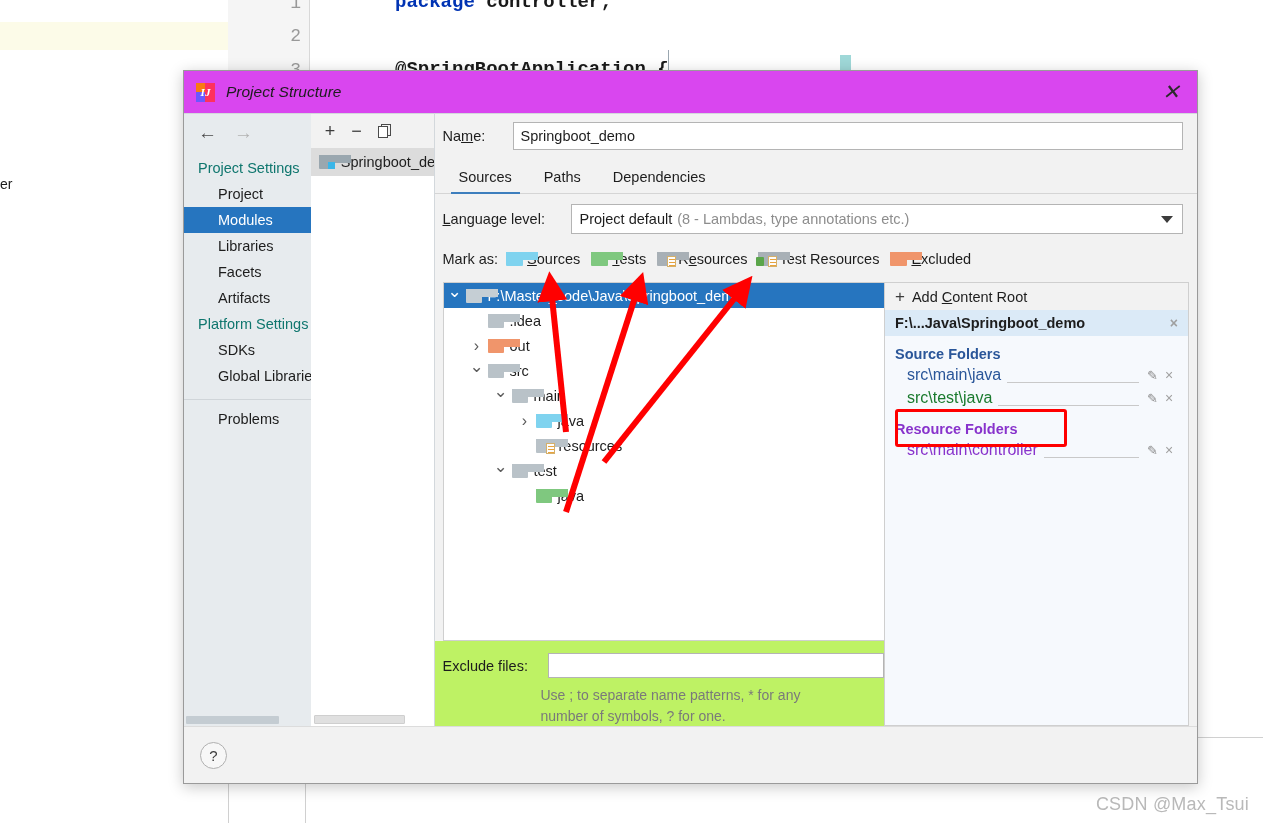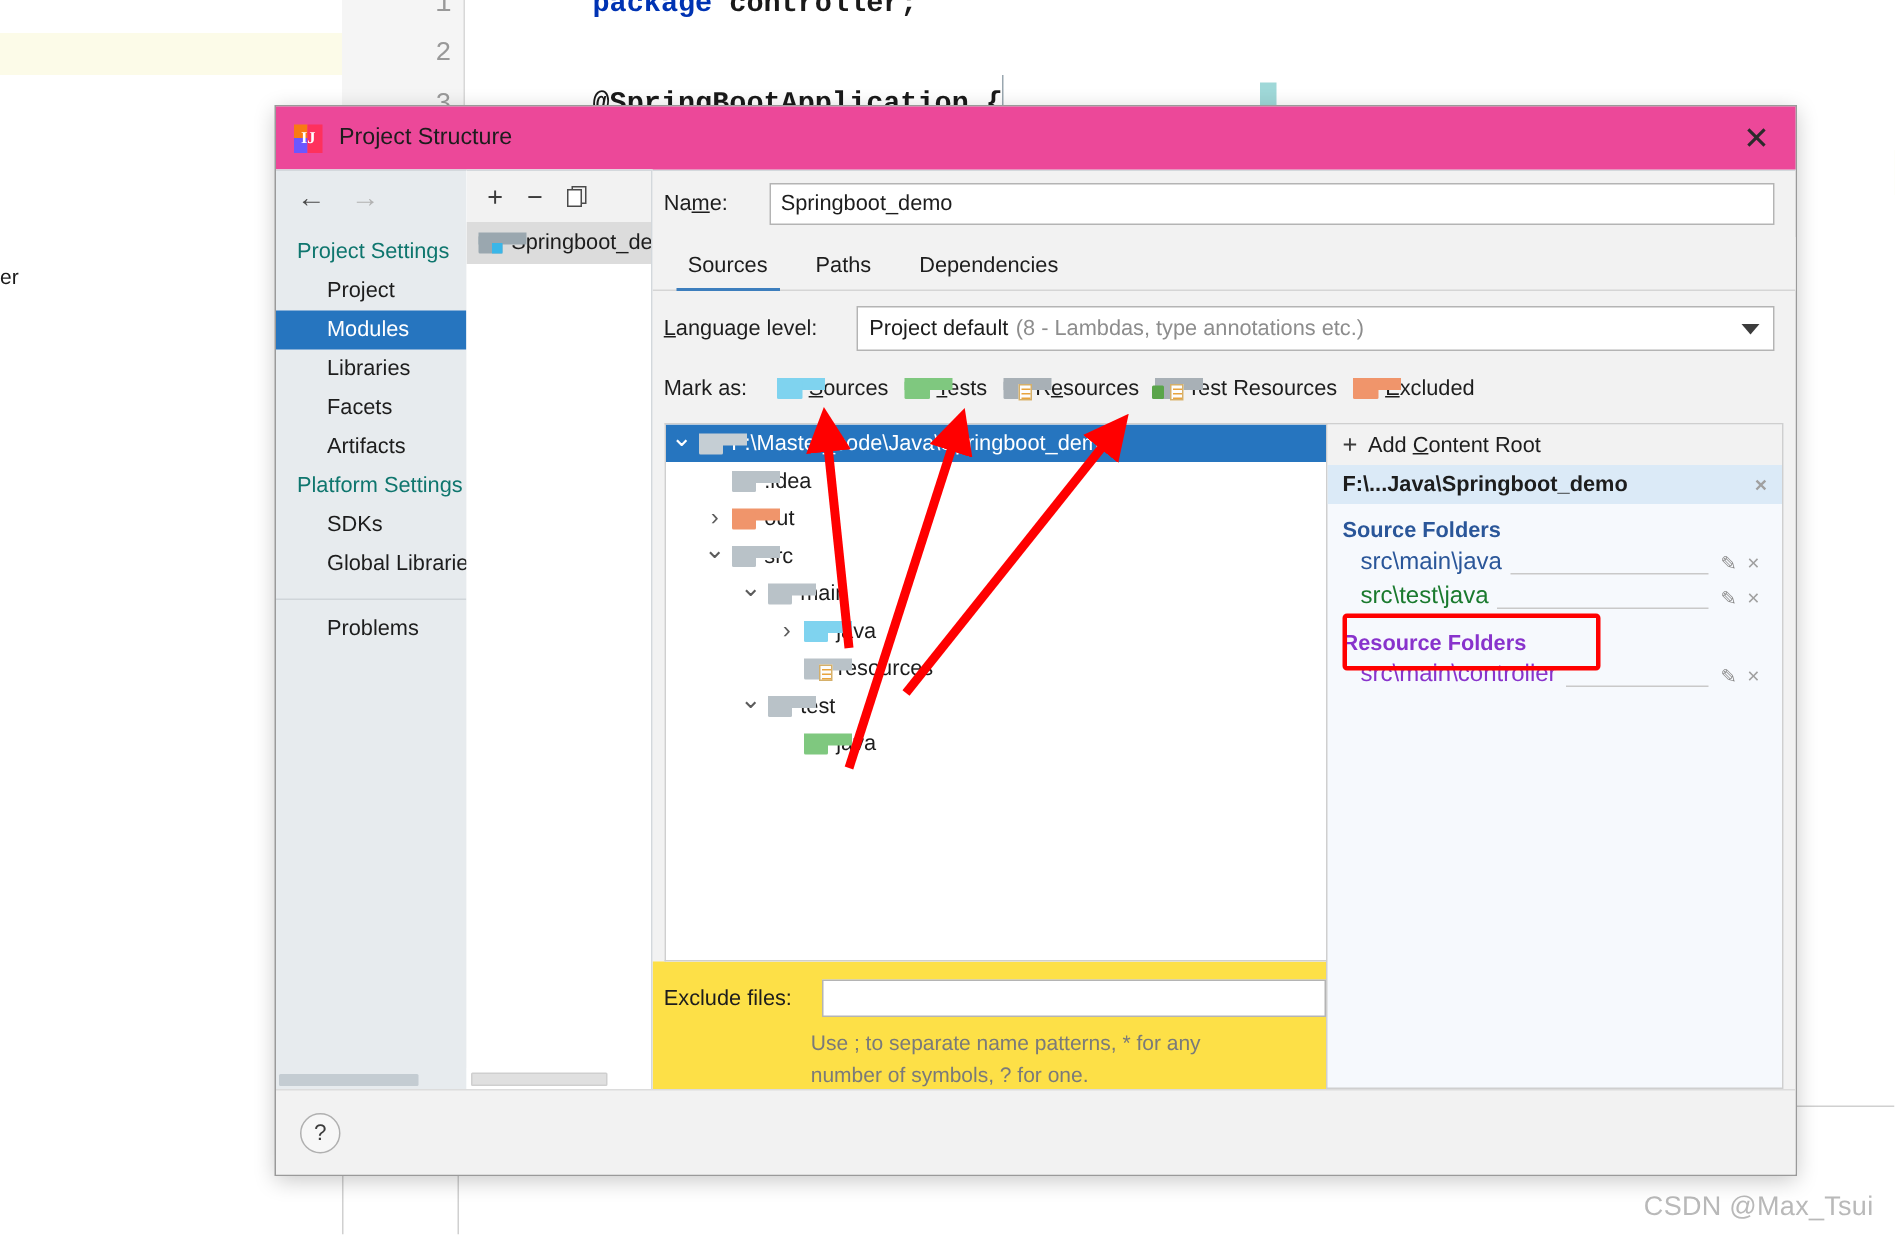--- a/index.html
+++ b/index.html
@@ -63,22 +63,22 @@
 
   
   .dialog {
     position:absolute; left:183px; top:70px; width:1015px; height:714px;
     background:#f2f2f2;
     border:1px solid #9a9a9a;
     box-shadow:0 3px 14px rgba(0,0,0,0.22);
     display:flex; flex-direction:column;
   }
   .titlebar {
-    height:42px; background:#ec4899; display:flex; align-items:center;
-    padding:0 0 0 12px; position:relative; flex:0 0 42px;
+    height:42px; background:#d946ef; display:flex; align-items:center;
+    padding:0 0 0 12px; position:relative; flex:0 0 42px;font-style:italic;
   }
   .ij-logo {
     width:19px; height:19px; margin-right:11px; position:relative; flex:0 0 19px;
   }
   .ij-logo .q1{position:absolute;left:0;top:0;width:9px;height:9px;background:#f97a12;}
   .ij-logo .q2{position:absolute;right:0;top:0;width:10px;height:9px;background:#fe315d;}
   .ij-logo .q3{position:absolute;left:0;bottom:0;width:9px;height:10px;background:#6b57ff;}
   .ij-logo .q4{position:absolute;right:0;bottom:0;width:10px;height:10px;background:#fe315d;}
   .ij-logo .ij{
     position:absolute; left:0; top:0; width:19px; height:19px;
@@ -194,21 +194,21 @@
   .combo .caret {
     position:absolute; right:9px; top:50%; margin-top:-3px;
     width:0; height:0; border-left:6px solid transparent; border-right:6px solid transparent;
     border-top:7px solid #3c3c3c;
   }
 
   .markas-row {
     display:flex; align-items:center; height:30px; padding-left:8px; gap:0;
     font-size:14.5px; color:#1d1d1d; white-space:nowrap;
   }
-  .markas-label { margin-right:20px; }
+  .markas-label { margin-right:8px; }
   .mark-btn { display:flex; align-items:center; gap:4px; margin-right:11px; cursor:default; }
   .mark-btn span u { text-decoration:underline; }
   .fi { position:relative; width:17px; height:14px; flex:0 0 17px; }
   .fi .body { position:absolute; left:0; top:2px; width:17px; height:12px; border-radius:1px; }
   .fi .tab { position:absolute; left:0; top:0; width:8px; height:3px; }
   .sheet { position:absolute; right:-2px; bottom:-1px; width:9px; height:11px; background:#fdfdfd; border:1px solid #d5b06a; }
   .sheet i { position:absolute; left:1px; width:6px; height:1.3px; background:#e8a33d; display:block; }
   .greendot { position:absolute; left:-2px; bottom:0px; width:8px; height:9px; background:#5aa54a; border-radius:1px; }
 
   
@@ -224,21 +224,21 @@
   .tree-row.sel { background:#2675bf; color:#ffffff; }
   .twisty {
     width:22px; flex:0 0 22px; display:flex; align-items:center; justify-content:center;
     color:#5c5c5c; font-size:11px;
   }
   .tree-row.sel .twisty { color:#ffffff; }
   .tw-right:before { content:"\203A"; font-size:16px; }
   .tw-down:before { content:"\2304"; font-size:17px; position:relative; top:-4px; }
   .tree-label { margin-left:6px; }
 
-  .excl-area { background:#fde047; padding:12px 0 0 0; }
+  .excl-area { background:#bef264; padding:12px 0 0 0; }
   .excl-row { display:flex; align-items:center; padding-left:8px; }
   .excl-label { font-size:14.5px; color:#1d1d1d; width:106px; }
   .excl-input {
     width:337px; height:25px; background:#ffffff; border:1px solid #b4b4b4;
   }
   .excl-hint {
     font-size:14px; color:#7a7a7a; margin:7px 0 0 106px; line-height:1.45; max-width:340px;
   }
 
   .folders-pane {

